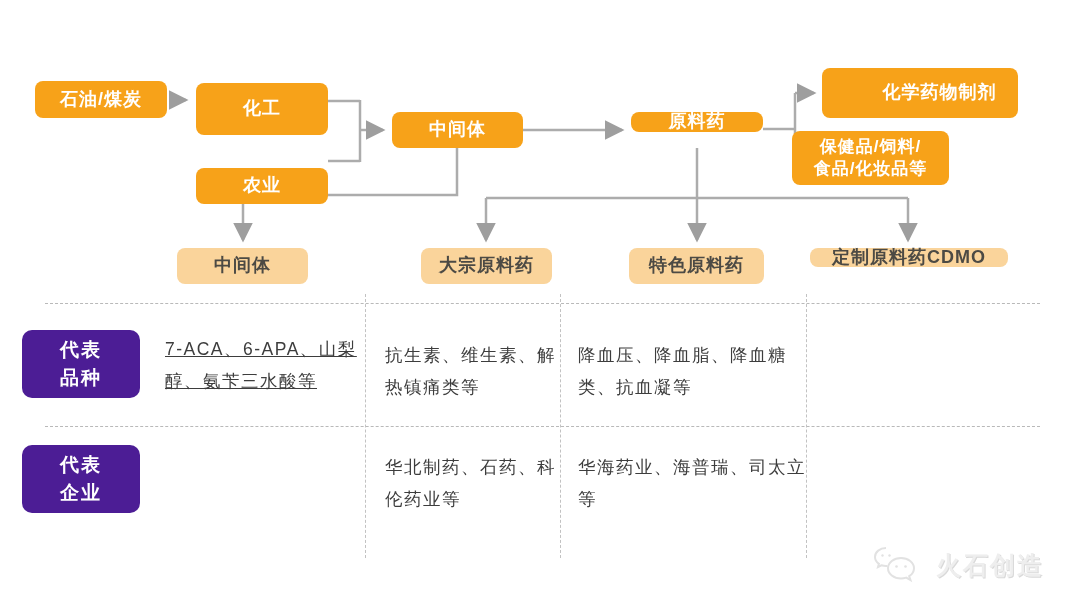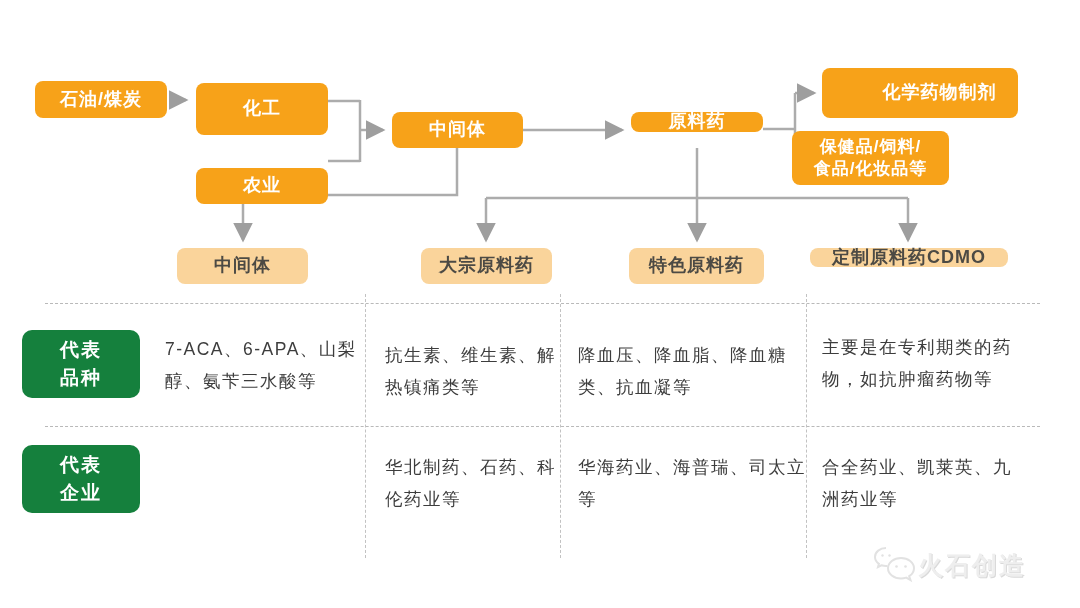--- a/index.html
+++ b/index.html
@@ -12,33 +12,33 @@
   .node{
     position:absolute;background:#F7A219;color:#ffffff;border-radius:8px;
     display:flex;align-items:center;justify-content:center;text-align:center;
     font-weight:bold;font-size:18px;letter-spacing:1px;line-height:1.3;
   }
   .node--tall{flex-direction:column;font-size:17px;}
   .node--light{
     background:#FAD49B;color:#4c4a44;font-weight:bold;font-size:18px;letter-spacing:1px;
   }
   .label-box{
-    position:absolute;background:#15803d;color:#ffffff;border-radius:10px;
+    position:absolute;background:#4c1d95;color:#ffffff;border-radius:10px;
     display:flex;flex-direction:column;align-items:center;justify-content:center;
     font-weight:bold;font-size:19px;letter-spacing:2px;line-height:1.5;
   }
   .cell{
     position:absolute;color:#3d3d3d;font-size:17.5px;line-height:32px;
     letter-spacing:1.5px;text-align:left;
   }
   .hdash{position:absolute;height:0;border-top:1.5px dashed #b9b9b9;}
   .vdash{position:absolute;width:0;border-left:1.5px dashed #c2c2c2;}
 
   .watermark{
-    position:absolute;left:872px;top:545px;display:flex;align-items:center;gap:0;
+    position:absolute;left:872px;top:545px;display:flex;align-items:center;gap:18px;
   }
   .watermark .wm-text{
     font-size:25px;font-weight:bold;color:#eeeeee;letter-spacing:2px;
     text-shadow:1px 1px 0 #d9d9d9;
   }
 </style>
 </head>
 <body>
 
 <div class="stage">
@@ -98,28 +98,26 @@
 
   <div class="label-box" style="left:22px;top:330px;width:118px;height:68px;">
     <span>代表</span>
     <span>品种</span>
   </div>
   <div class="label-box" style="left:22px;top:445px;width:118px;height:68px;">
     <span>代表</span>
     <span>企业</span>
   </div>
 
-  <div class="cell" style="left:165px;top:333px;width:203px;">7-ACA、6-APA、山梨醇、氨苄三水酸等</div>
+  <div class="cell" style="left:165px;top:333px;width:203px;text-decoration:underline;">7-ACA、6-APA、山梨醇、氨苄三水酸等</div>
   <div class="cell" style="left:578px;top:339px;width:228px;">降血压、降血脂、降血糖类、抗血凝等</div>
   <div class="cell" style="left:385px;top:339px;width:180px;">抗生素、维生素、解热镇痛类等</div>
-  <div class="cell" style="left:822px;top:331px;width:205px;">主要是在专利期类的药物，如抗肿瘤药物等</div>
 
   <div class="cell" style="left:385px;top:451px;width:185px;">华北制药、石药、科伦药业等</div>
   <div class="cell" style="left:578px;top:451px;width:228px;">华海药业、海普瑞、司太立等</div>
-  <div class="cell" style="left:822px;top:451px;width:205px;">合全药业、凯莱英、九洲药业等</div>
 
   <div class="watermark">
     <span style="display:inline-flex;">
       <svg width="46" height="40" viewBox="0 0 46 40" xmlns="http://www.w3.org/2000/svg" fill="none" stroke="#e2e2e2" stroke-width="2">
         <path d="M14,3 C7.9,3 3,7 3,12 c0,2.8 1.5,5.2 3.9,6.8 L6,22 l3.4-1.7 c1.4,0.4 3,0.7 4.6,0.7 0.5,0 1,0 1.5-0.1"></path>
         <circle cx="10.5" cy="10.5" r="1.2" fill="#e2e2e2" stroke="none"></circle>
         <circle cx="17.5" cy="10.5" r="1.2" fill="#e2e2e2" stroke="none"></circle>
         <path d="M29,13 c-7.2,0-13,4.6-13,10.2 0,5.7 5.8,10.2 13,10.2 1.8,0 3.6-0.3 5.2-0.8 L38.5,35 l-1.3-3.8 c2.9-1.9 4.8-4.8 4.8-8 C42,17.6 36.2,13 29,13 Z"></path>
         <circle cx="24.5" cy="21.5" r="1.3" fill="#e2e2e2" stroke="none"></circle>
         <circle cx="33.5" cy="21.5" r="1.3" fill="#e2e2e2" stroke="none"></circle>

